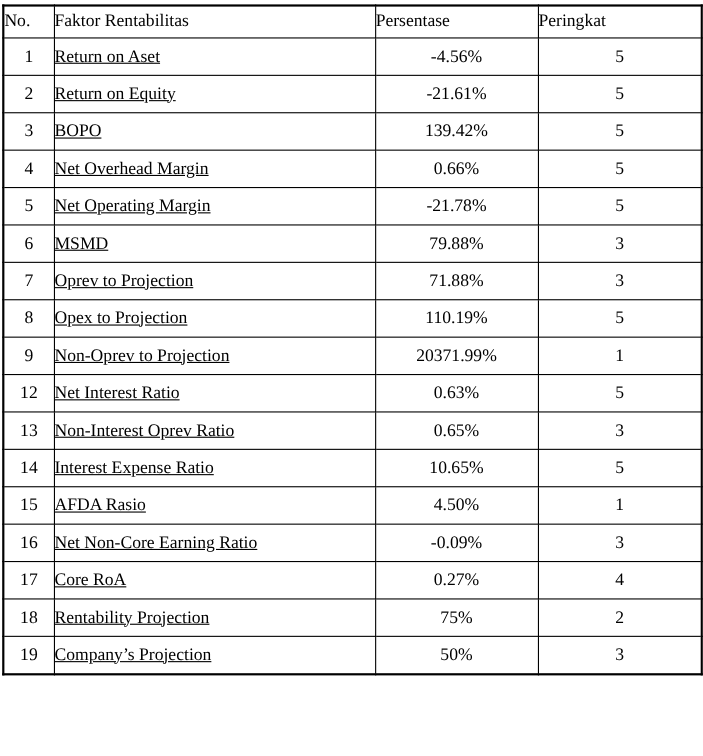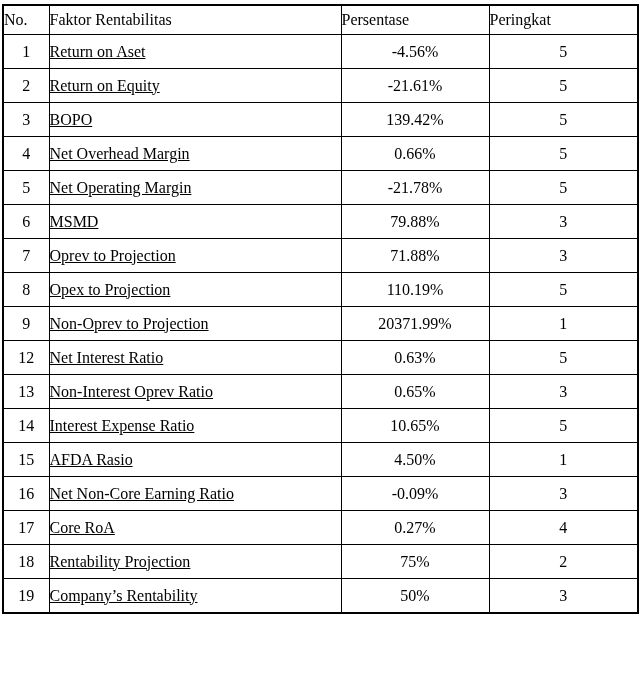--- a/index.html
+++ b/index.html
@@ -165,19 +165,19 @@
     <td class="cell-rank">4</td>
   </tr>
         <tr>
     <td class="cell-no">18</td>
     <td class="cell-factor">Rentability Projection</td>
     <td class="cell-pct">75%</td>
     <td class="cell-rank">2</td>
   </tr>
         <tr>
     <td class="cell-no">19</td>
-    <td class="cell-factor">Company’s Rentability</td>
+    <td class="cell-factor">Company’s Projection</td>
     <td class="cell-pct">50%</td>
     <td class="cell-rank">3</td>
   </tr>
       </tbody>
   </table>
 </div>
 
 </body></html>

